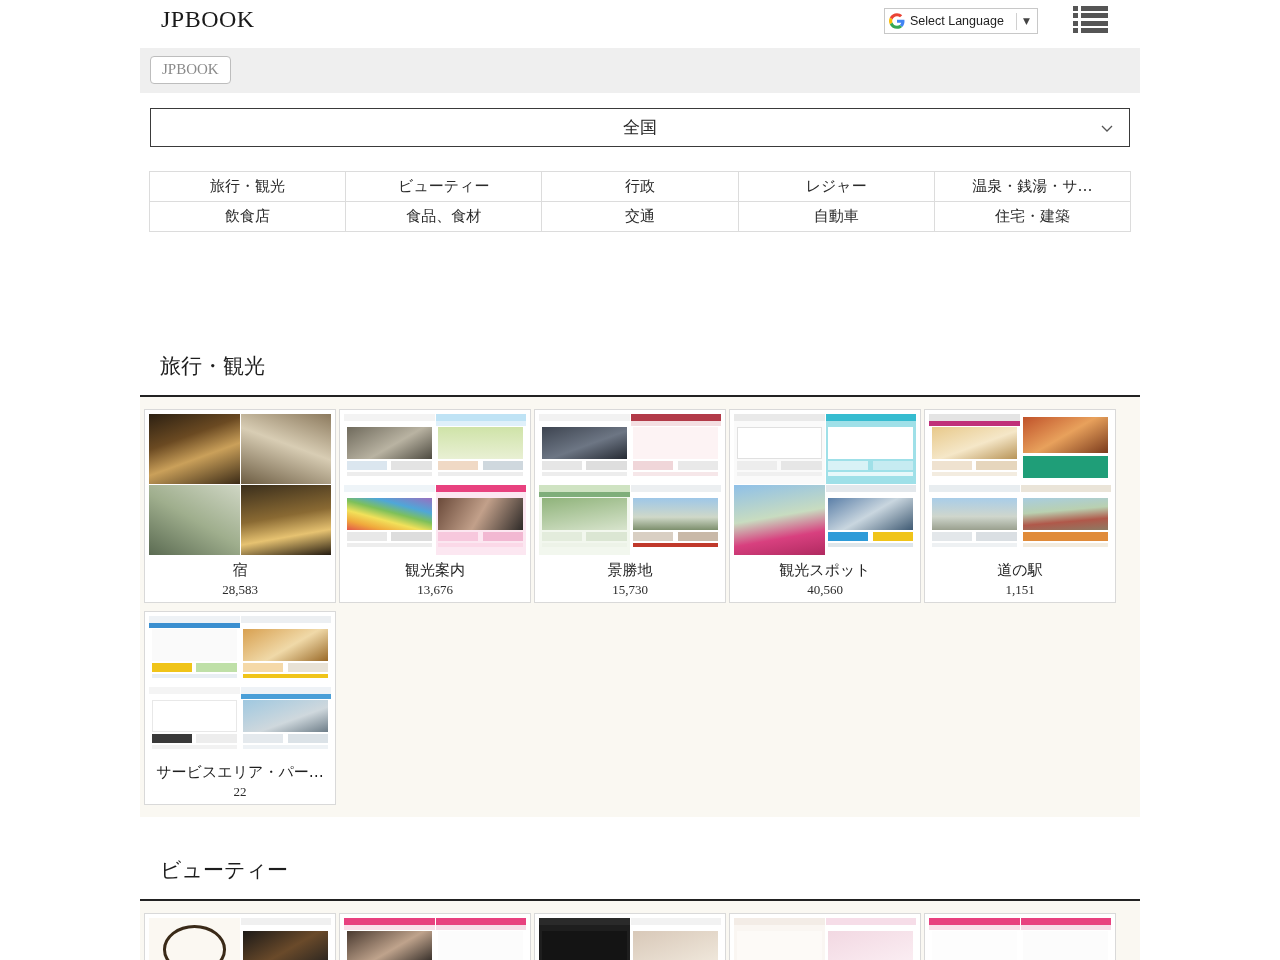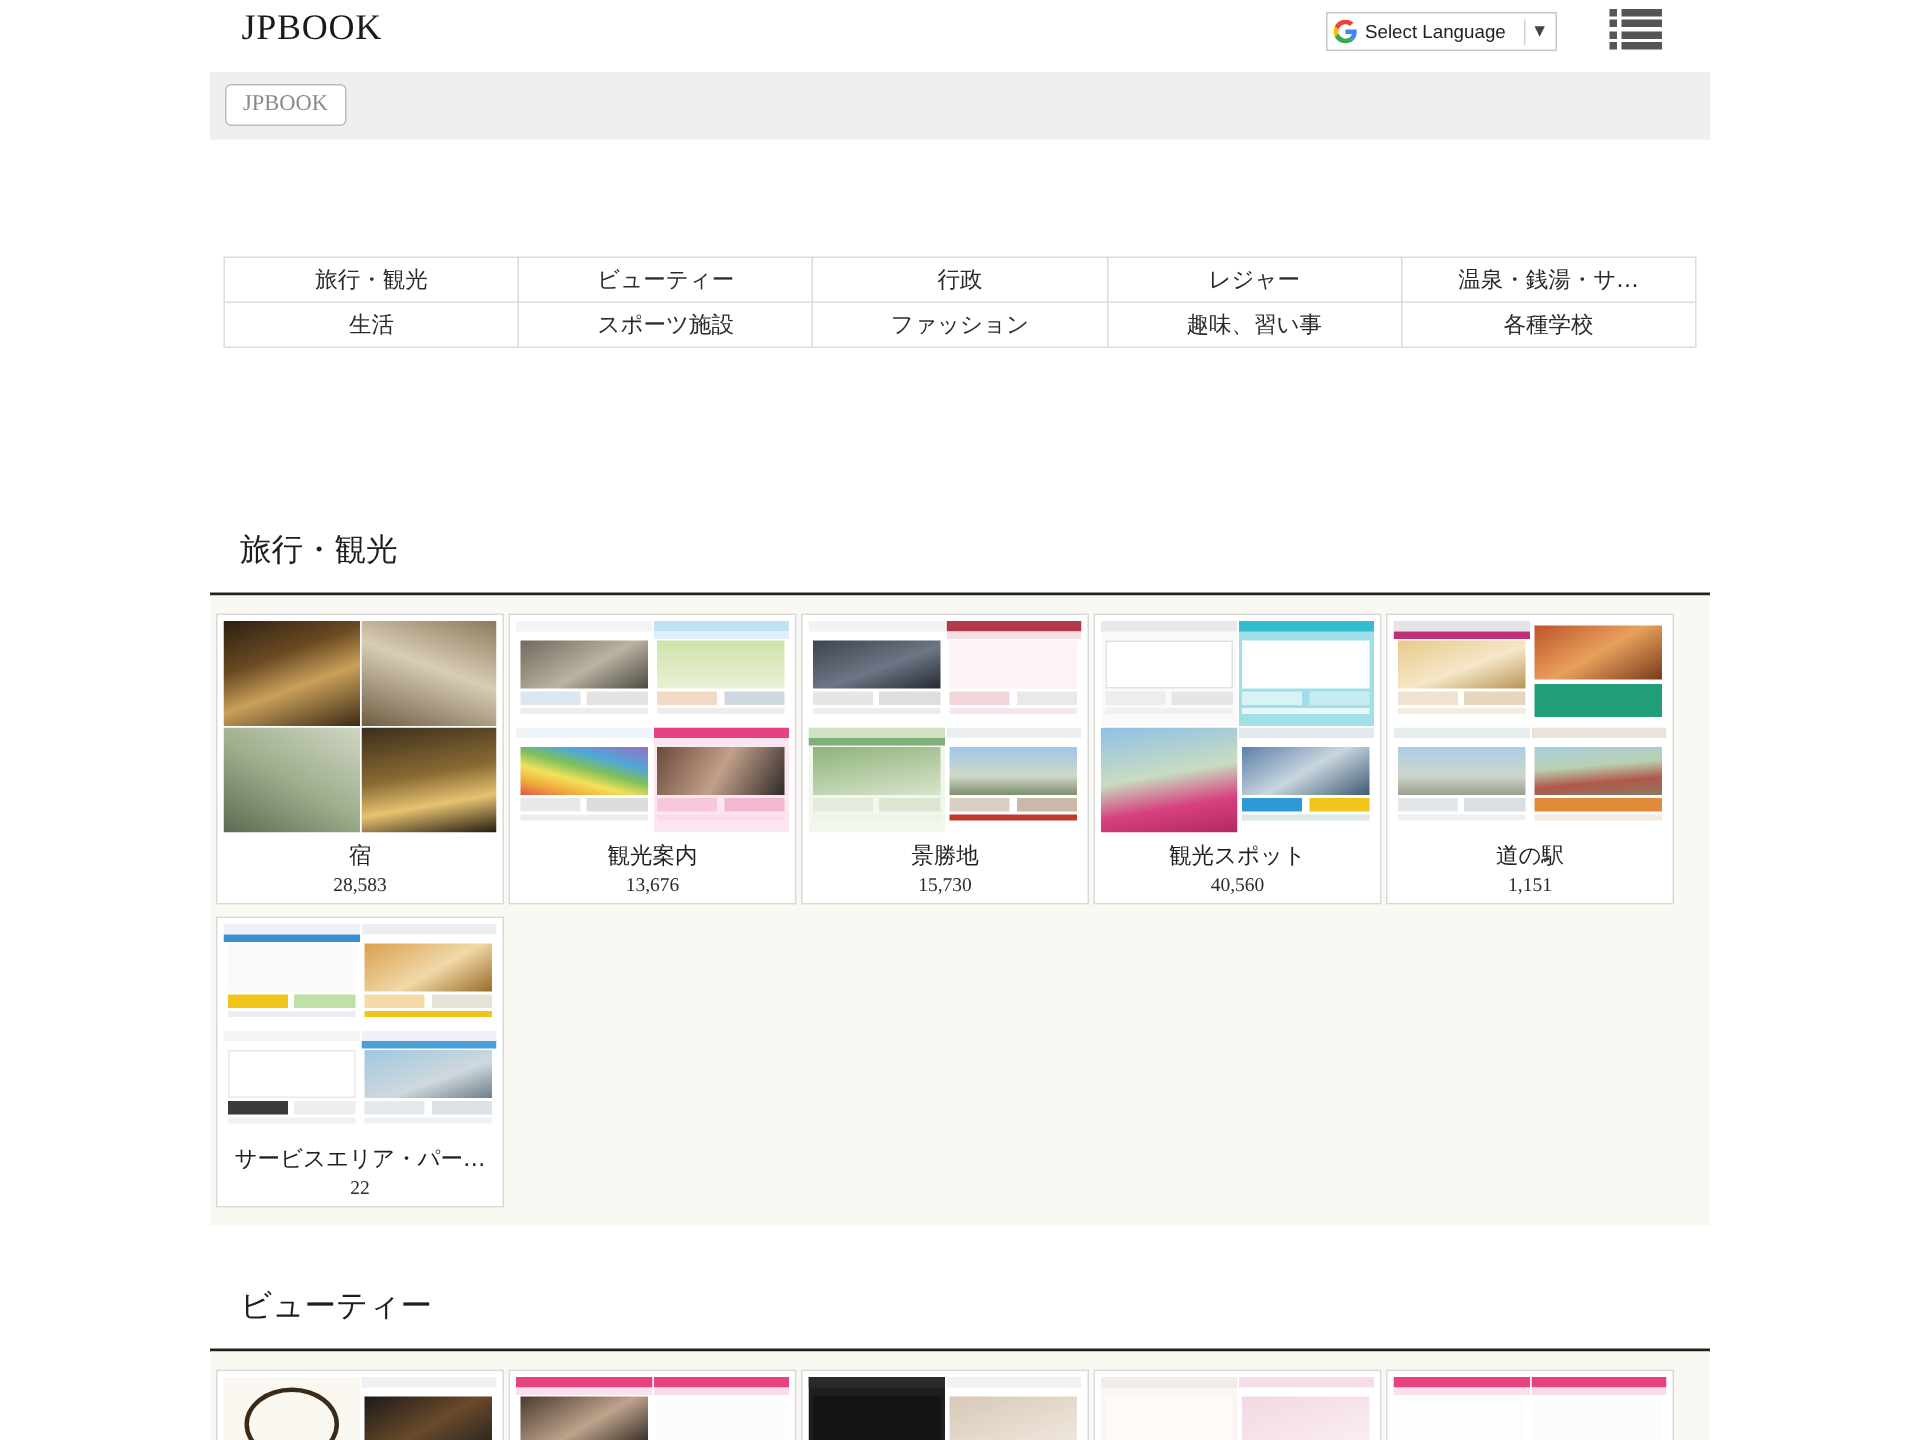--- a/index.html
+++ b/index.html
@@ -221,36 +221,44 @@
           <span class="menu-dot"></span>
           <span class="menu-bar"></span>
         </div>
     </div>
   </div>
 
   <div class="crumb-bar">
     <span class="crumb">JPBOOK</span>
   </div>
 
+  <div class="region-select">
+    <span class="region-label">全国</span>
+    <span class="region-caret">
+      <svg width="16" height="16" viewBox="0 0 16 16">
+          <path d="M3 6 L8 11 L13 6" fill="none" stroke="#555" stroke-width="1.3"></path>
+        </svg>
+    </span>
+  </div>
 
   <table class="cat-table">
     <tbody>
       <tr>
         <td>旅行・観光</td>
         <td>ビューティー</td>
         <td>行政</td>
         <td>レジャー</td>
         <td>温泉・銭湯・サ…</td>
       </tr>
       <tr>
-        <td>生活</td>
-        <td>スポーツ施設</td>
-        <td>ファッション</td>
-        <td>趣味、習い事</td>
-        <td>各種学校</td>
+        <td>飲食店</td>
+        <td>食品、食材</td>
+        <td>交通</td>
+        <td>自動車</td>
+        <td>住宅・建築</td>
       </tr>
     </tbody>
   </table>
 
   <div class="section" style="top:337px;">
     <div class="sec-head">
       <span class="sec-title">旅行・観光</span>
     </div>
     <div class="sec-body">
 

